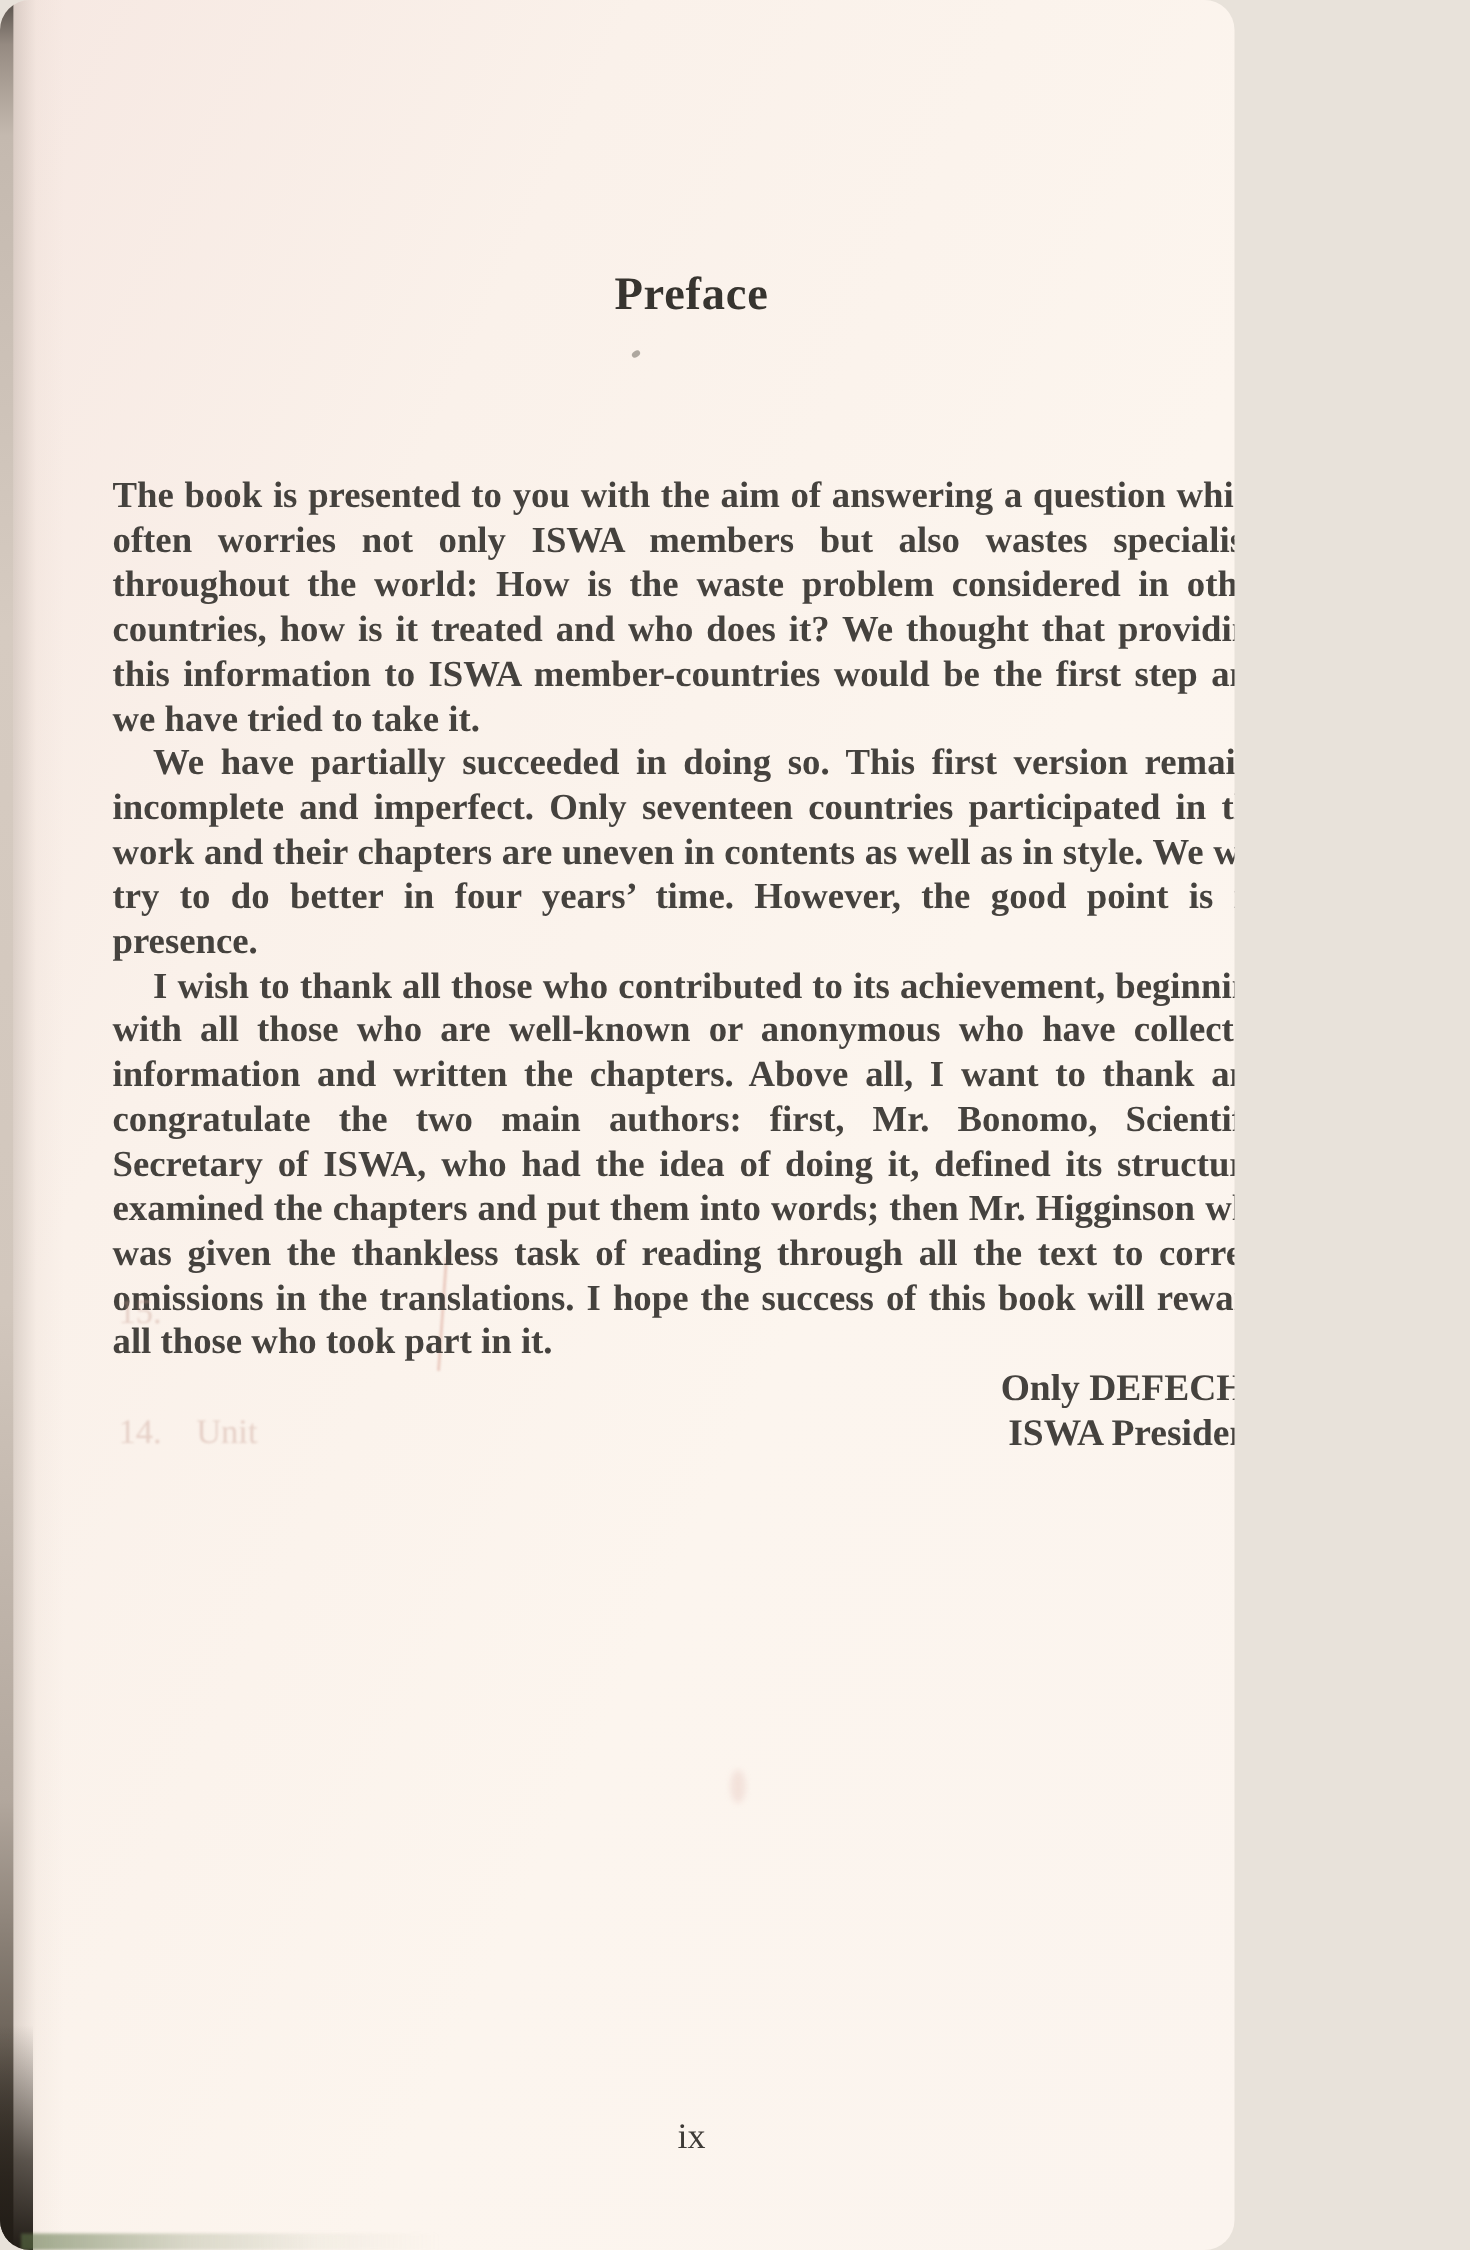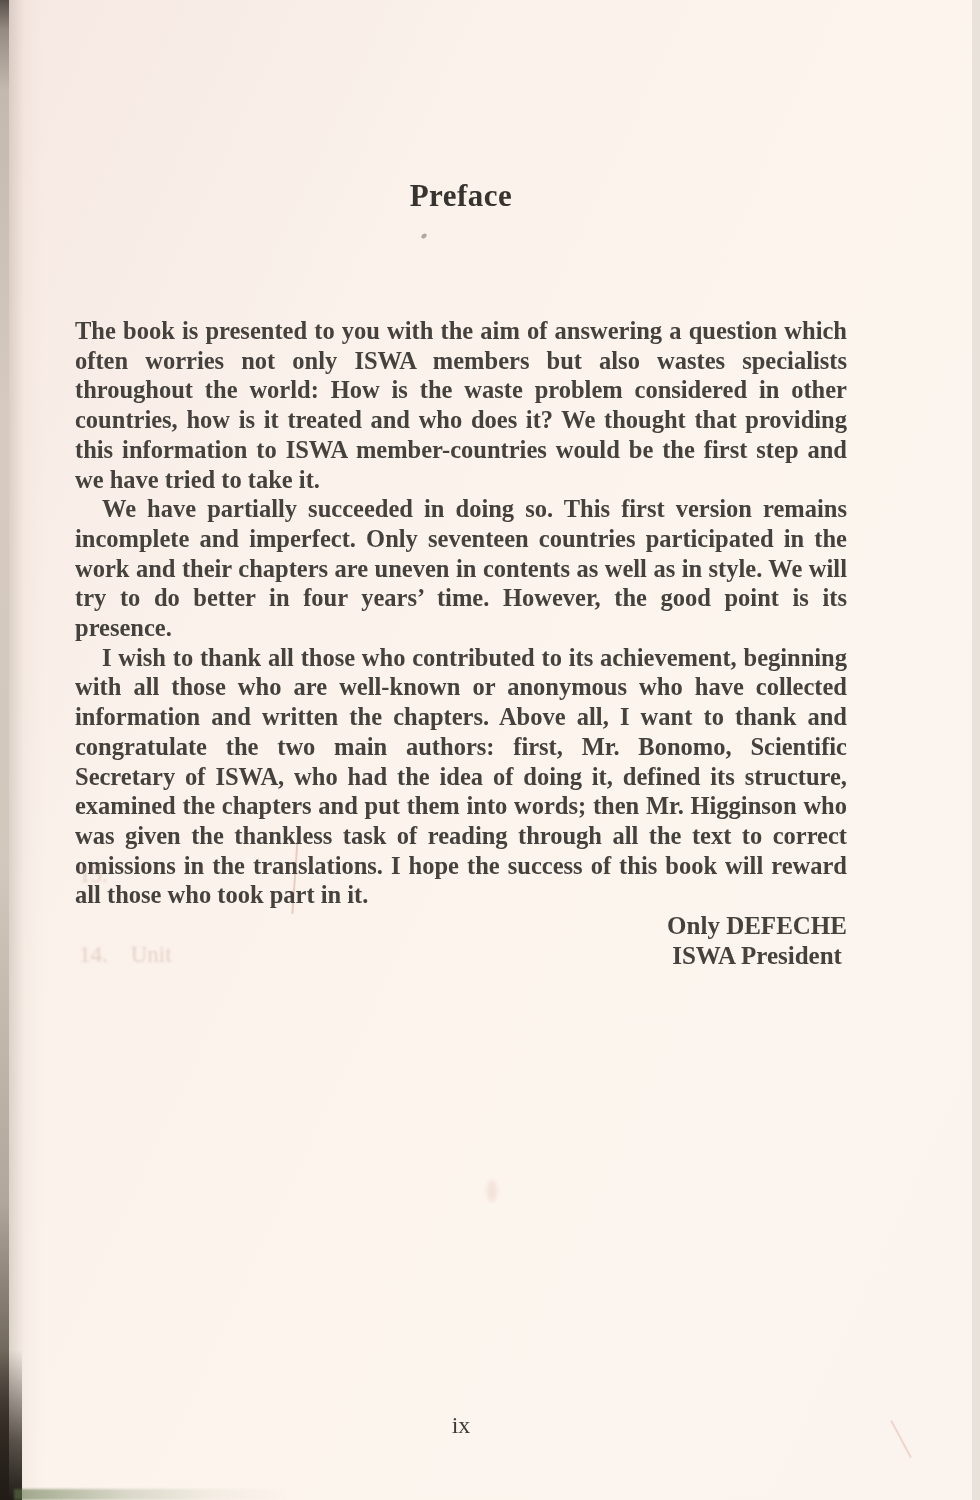--- a/index.html
+++ b/index.html
@@ -1,23 +1,24 @@
 <!DOCTYPE html>
 <html><head>
 <meta charset="utf-8">
 <style>
   html, body { margin: 0; padding: 0; background: #e8e2da; }
   .page {
     position: relative;
-    width: 972px;
+    width: 823px;
     height: 1500px;
     overflow: hidden;
     background: linear-gradient(115deg, #f6e8e2 0%, #faf1ea 28%, #fcf5ee 62%, #fbf4ee 100%);
     font-family: "Liberation Serif", "DejaVu Serif", serif;
     color: #45423e;
+    border-radius: 20px;
   }
 
   
   .edge-left {
     position: absolute; left: 0; top: 0; bottom: 0; width: 9px;
     background: linear-gradient(to bottom,
       #57504a 0%, #968b82 2%, #c4b9af 6%, #d6cbc1 28%,
       #d2c7bd 58%, #b2a79d 80%, #6a6157 91%, #332d26 97%, #262019 100%);
   }
   .edge-left-fade {

